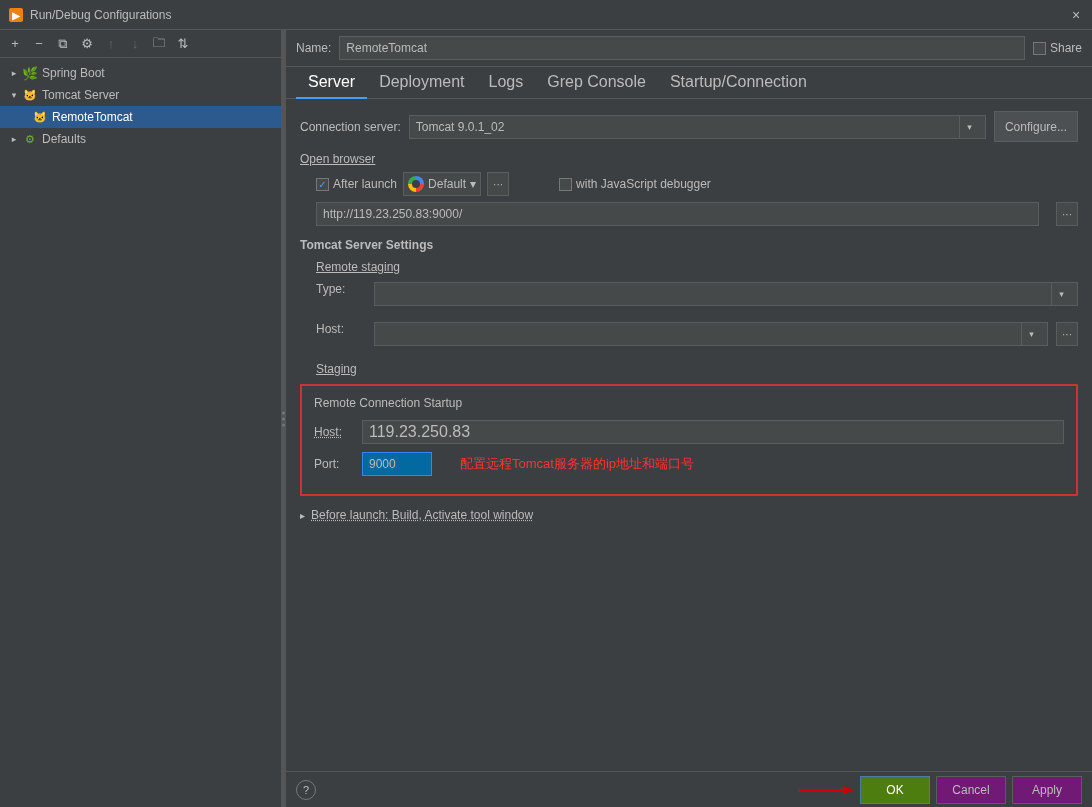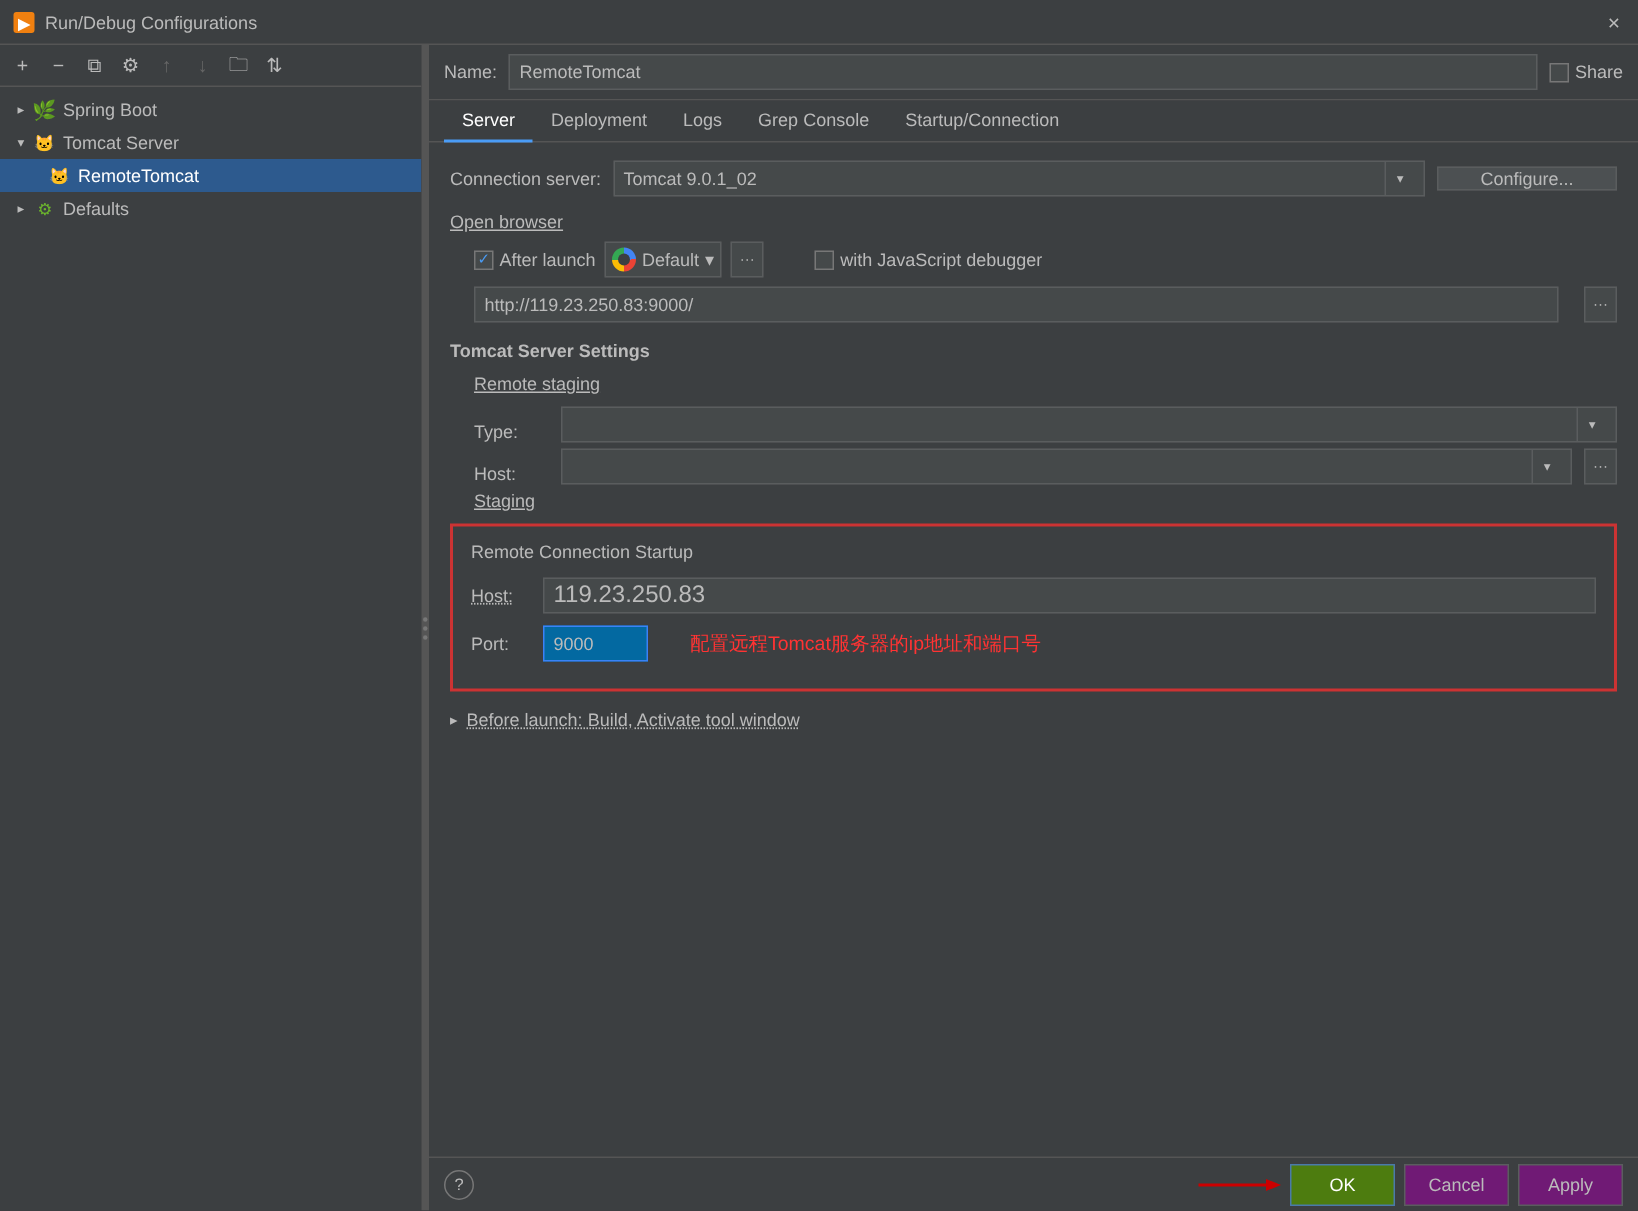--- a/index.html
+++ b/index.html
@@ -165,21 +165,21 @@
     
     .tabs-bar {
       display: flex;
       border-bottom: 1px solid #555;
       background: #3c3f41;
       padding: 0 10px;
     }
     .tab {
       padding: 6px 12px;
       cursor: pointer;
-      font-size: 12px;
+      font-size: 16px;
       color: #bbbbbb;
       border-bottom: 2px solid transparent;
       margin-bottom: -1px;
     }
     .tab.active {
       color: #ffffff;
       border-bottom: 2px solid #4a9cf6;
     }
 
     
@@ -221,22 +221,22 @@
       width: 20px;
       height: 100%;
       display: flex;
       align-items: center;
       justify-content: center;
       border-left: 1px solid #5a5d5e;
       font-size: 9px;
     }
 
     .configure-btn {
-      height: 16px;
-      padding: 0 28px;
+      height: 31px;
+      padding: 0 10px;
       background: #4c5052;
       border: 1px solid #5a5d5e;
       color: #bbbbbb;
       font-size: 12px;
       cursor: pointer;
     }
 
     
     .section-label {
       color: #bbbbbb;
@@ -343,22 +343,22 @@
       margin-top: 4px;
     }
 
     
     .staging-section {
       margin-left: 16px;
     }
 
     .type-row {
       display: flex;
-      align-items: flex-end;
-      margin-bottom: 4px;
+      align-items: flex-start;
+      margin-bottom: 16px;
       gap: 8px;
     }
     .field-label {
       min-width: 50px;
       color: #bbbbbb;
       font-size: 12px;
     }
     .full-select {
       flex: 1;
       height: 24px;
@@ -607,21 +607,21 @@
             <div class="checkbox-item">
               <div class="checkbox checked">✓</div>
               <span>After launch</span>
             </div>
             <div class="browser-select">
               <div class="browser-icon"></div>
               <span>Default</span>
               <span>▾</span>
             </div>
             <div class="more-btn">···</div>
-            <div class="checkbox-item" style="margin-left: 8px; padding-left: 20px;">
+            <div class="checkbox-item" style="margin-left: 24px; padding-left: 20px;">
               <div class="checkbox"></div>
               <span>with JavaScript debugger</span>
             </div>
           </div>
 
           <div class="url-row">
             <input class="url-input" type="text" value="http://119.23.250.83:9000/" style="">
             <div class="more-btn">···</div>
           </div>
         </div>

